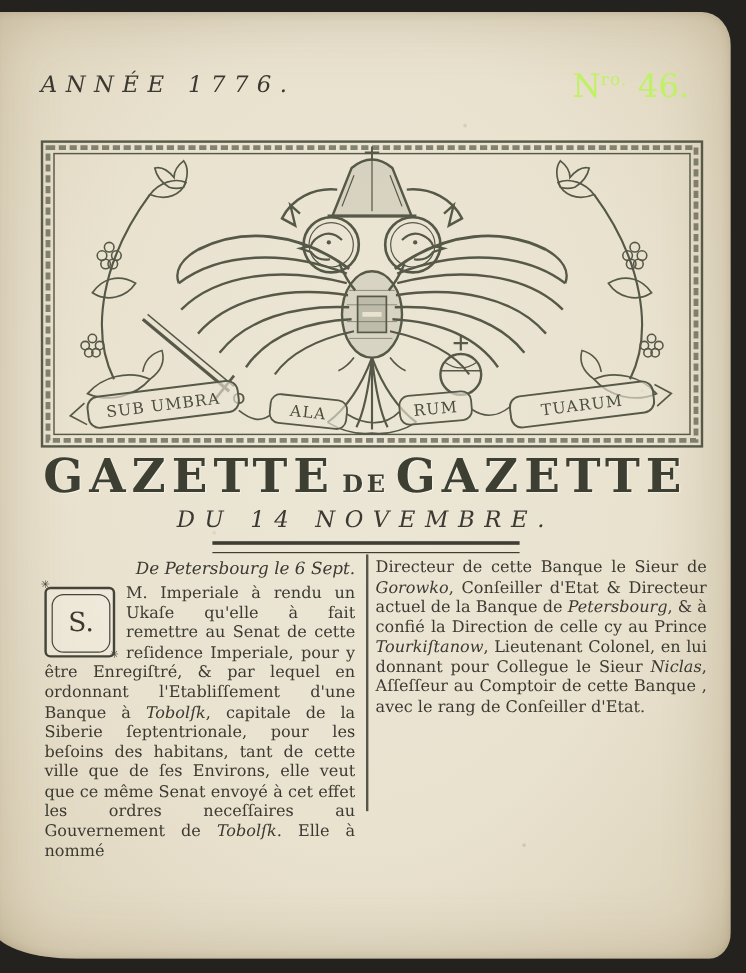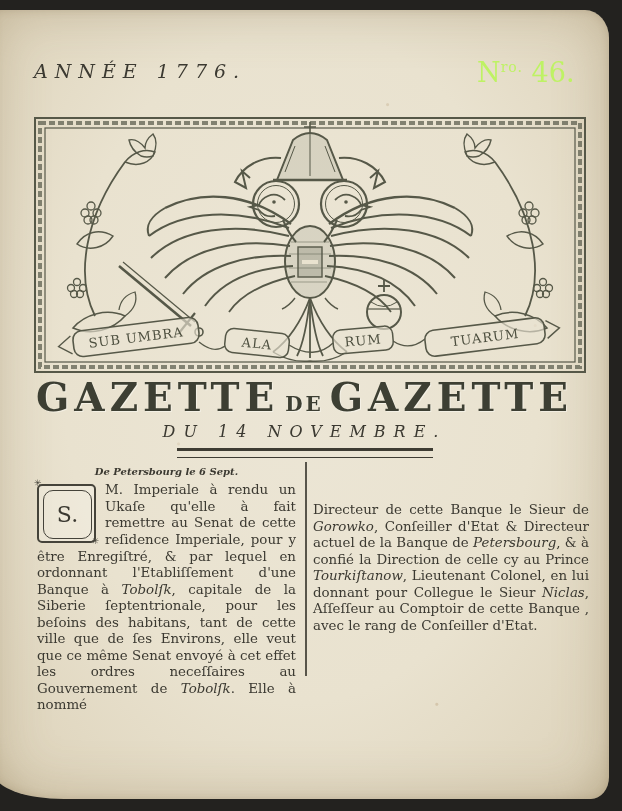--- a/index.html
+++ b/index.html
@@ -43,40 +43,40 @@
     font-size:13px;letter-spacing:1px;fill:#4c4e3e;
   }
   
   .masthead{position:absolute;left:0;right:13px;top:376px;text-align:center;color:#3d3f33;}
   .masthead-title{
     font-size:39px;font-weight:700;letter-spacing:5px;line-height:1.1;
     text-shadow:1px 1px 0 rgba(255,255,250,.45);white-space:nowrap;
   }
   .masthead-title .de{font-size:20px;letter-spacing:3px;padding:0 6px;}
   .masthead-date{
-    margin-top:3px;font-style:italic;font-size:16px;letter-spacing:8px;color:#3b3931;
+    margin-top:3px;font-style:italic;font-size:19px;letter-spacing:8px;color:#3b3931;
   }
   .masthead-rule{
     width:256px;height:6px;margin:7px auto 0;
     border-top:3px solid #3e3c33;border-bottom:1px solid #3e3c33;
   }
   
   .columns{
     position:absolute;left:37px;top:466px;width:552px;
     display:flex;gap:17px;
     color:#3b3931;font-size:13.4px;line-height:1.235;text-align:justify;
   }
   .col-left{width:259px;}
-  .col-right{flex:1;margin-top:36px;}
+  .col-right{flex:1;}
   .col-divider{
     position:absolute;left:305px;top:462px;height:214px;width:2px;
     background:rgba(62,60,50,.85);
   }
   .dateline{
-    text-align:center;font-style:italic;font-size:10px;margin-bottom:4px;white-space:nowrap;font-weight:bold;
+    text-align:right;font-style:italic;font-size:14px;margin-bottom:4px;white-space:nowrap;
   }
   .para{margin:0;}
   .para.indent{text-indent:13px;margin-top:2px;}
   .run-italic{font-style:italic;}
   
   .dropcap{
     float:left;width:47px;height:47px;margin:2px 9px 2px 0;
     border:2px solid #45433a;border-radius:5px;padding:4px;position:relative;
     background:rgba(255,255,250,.25);
   }

